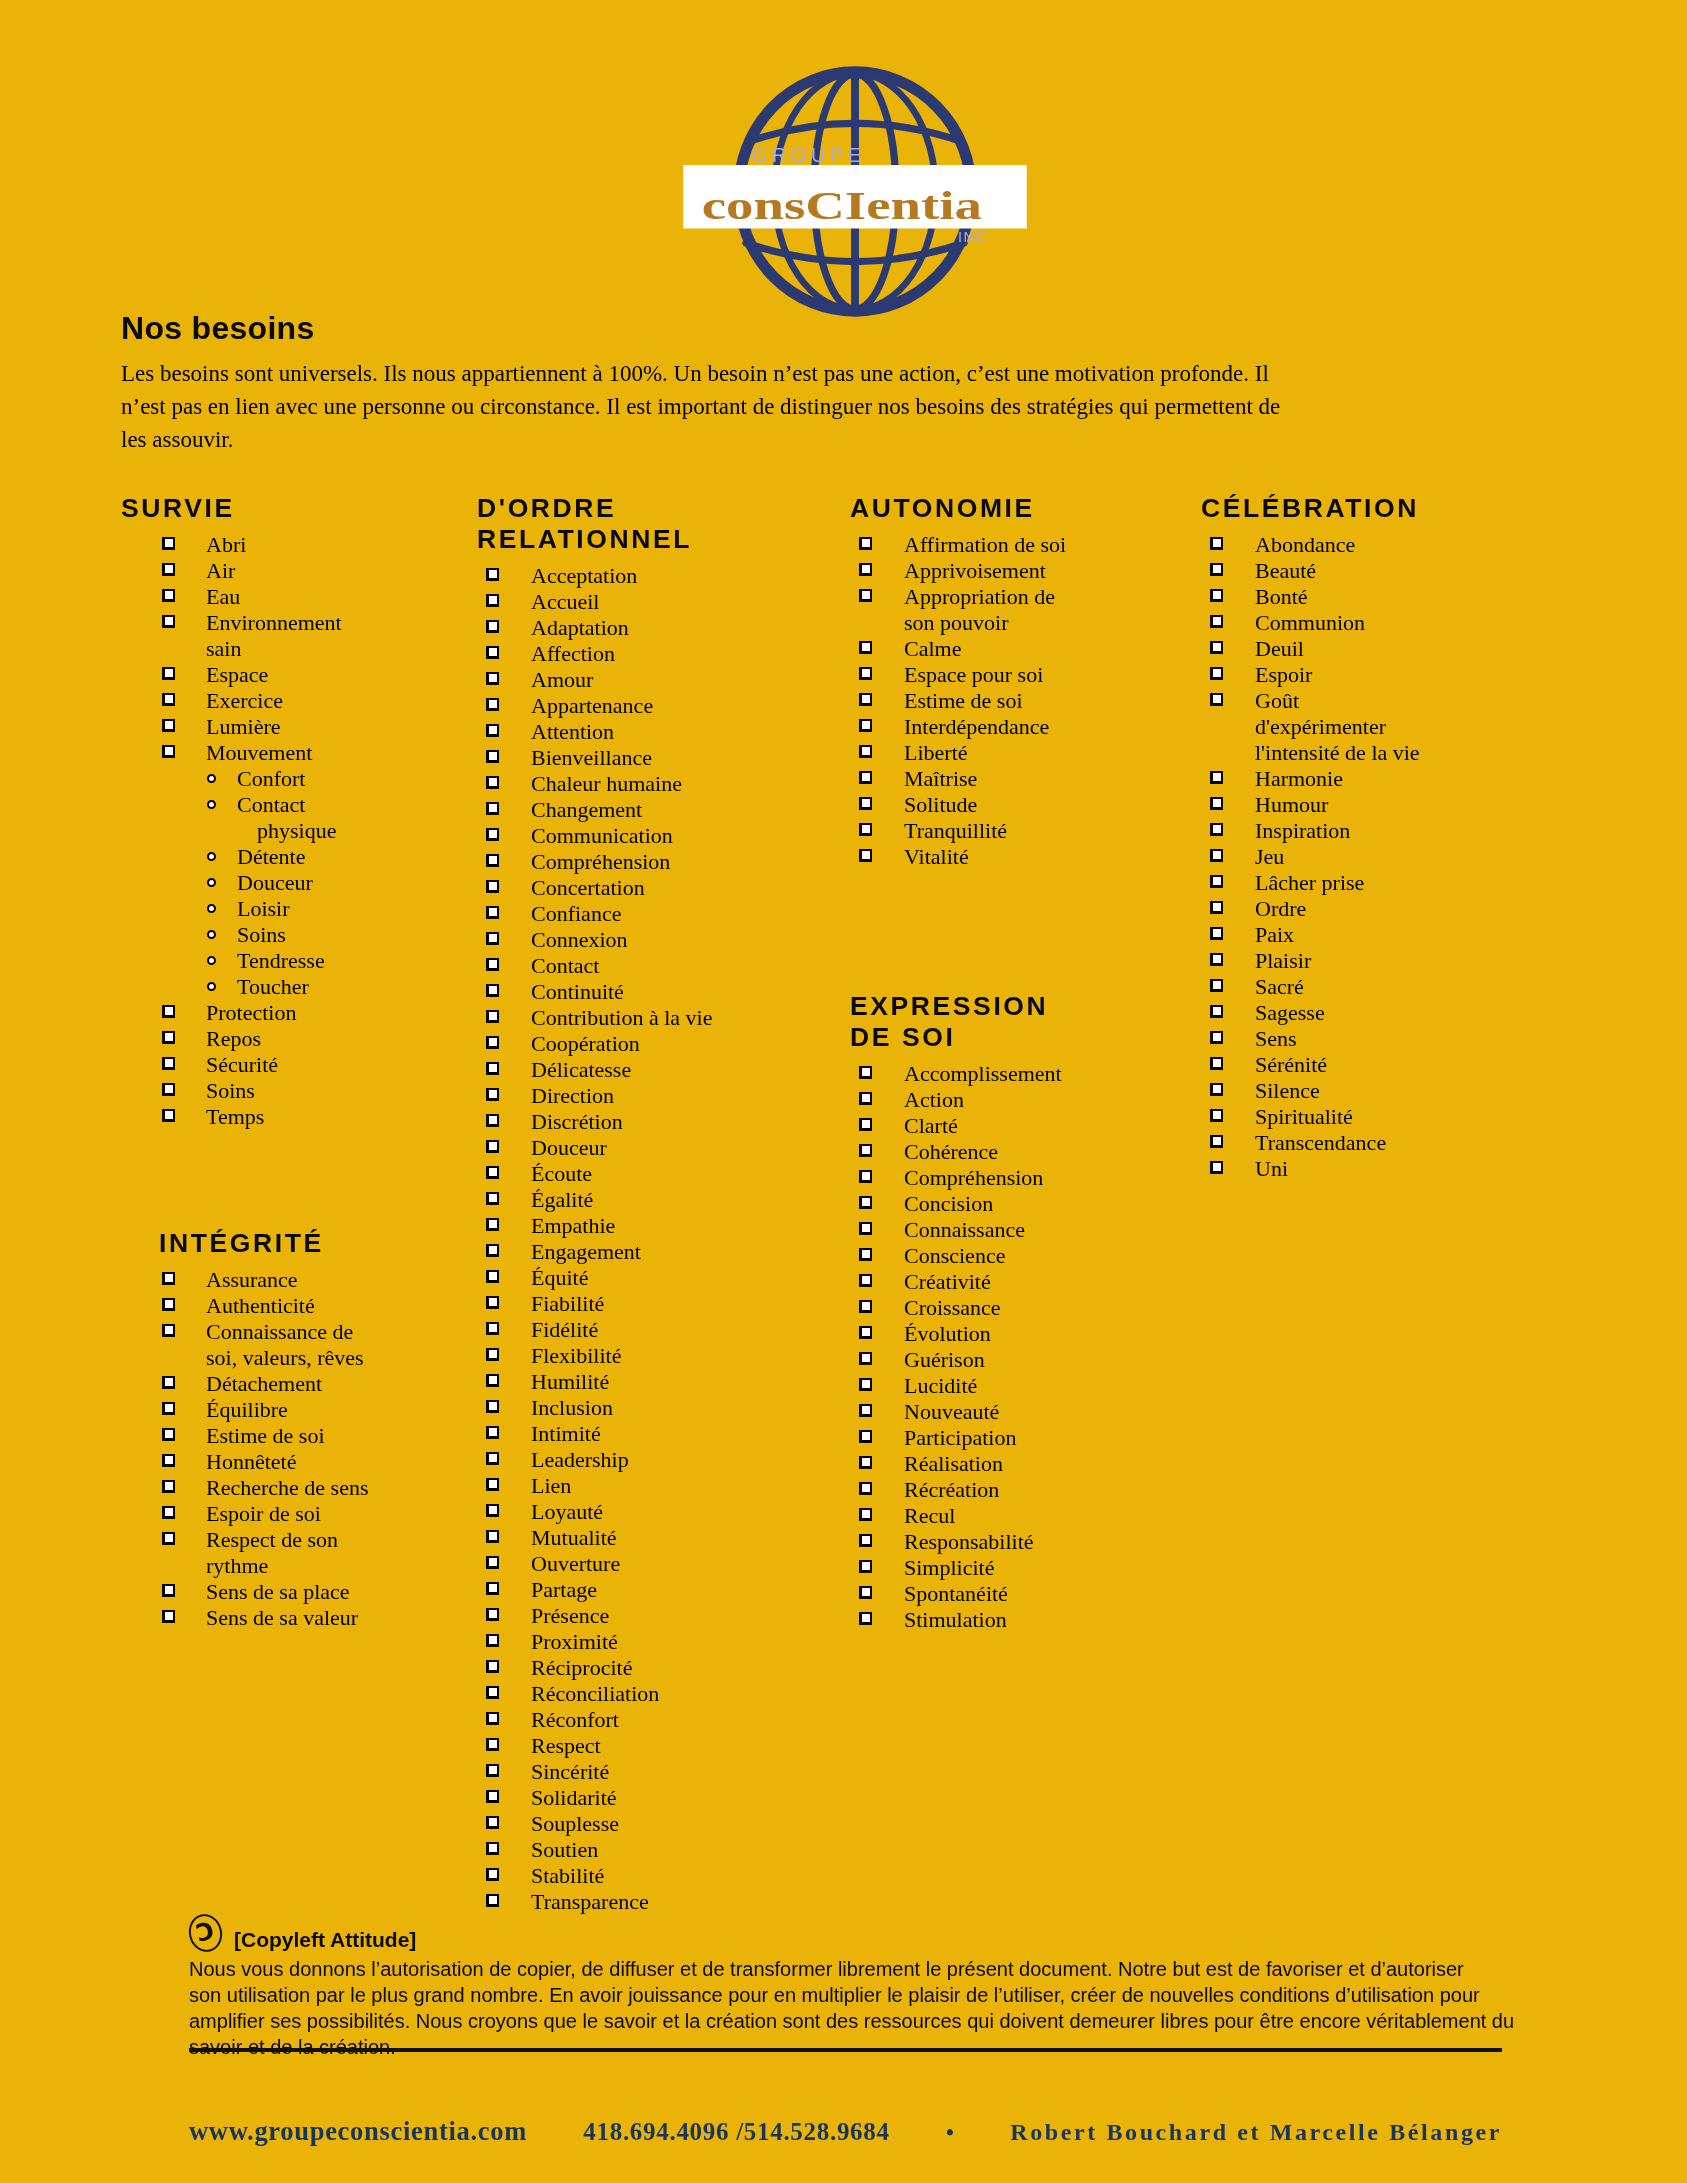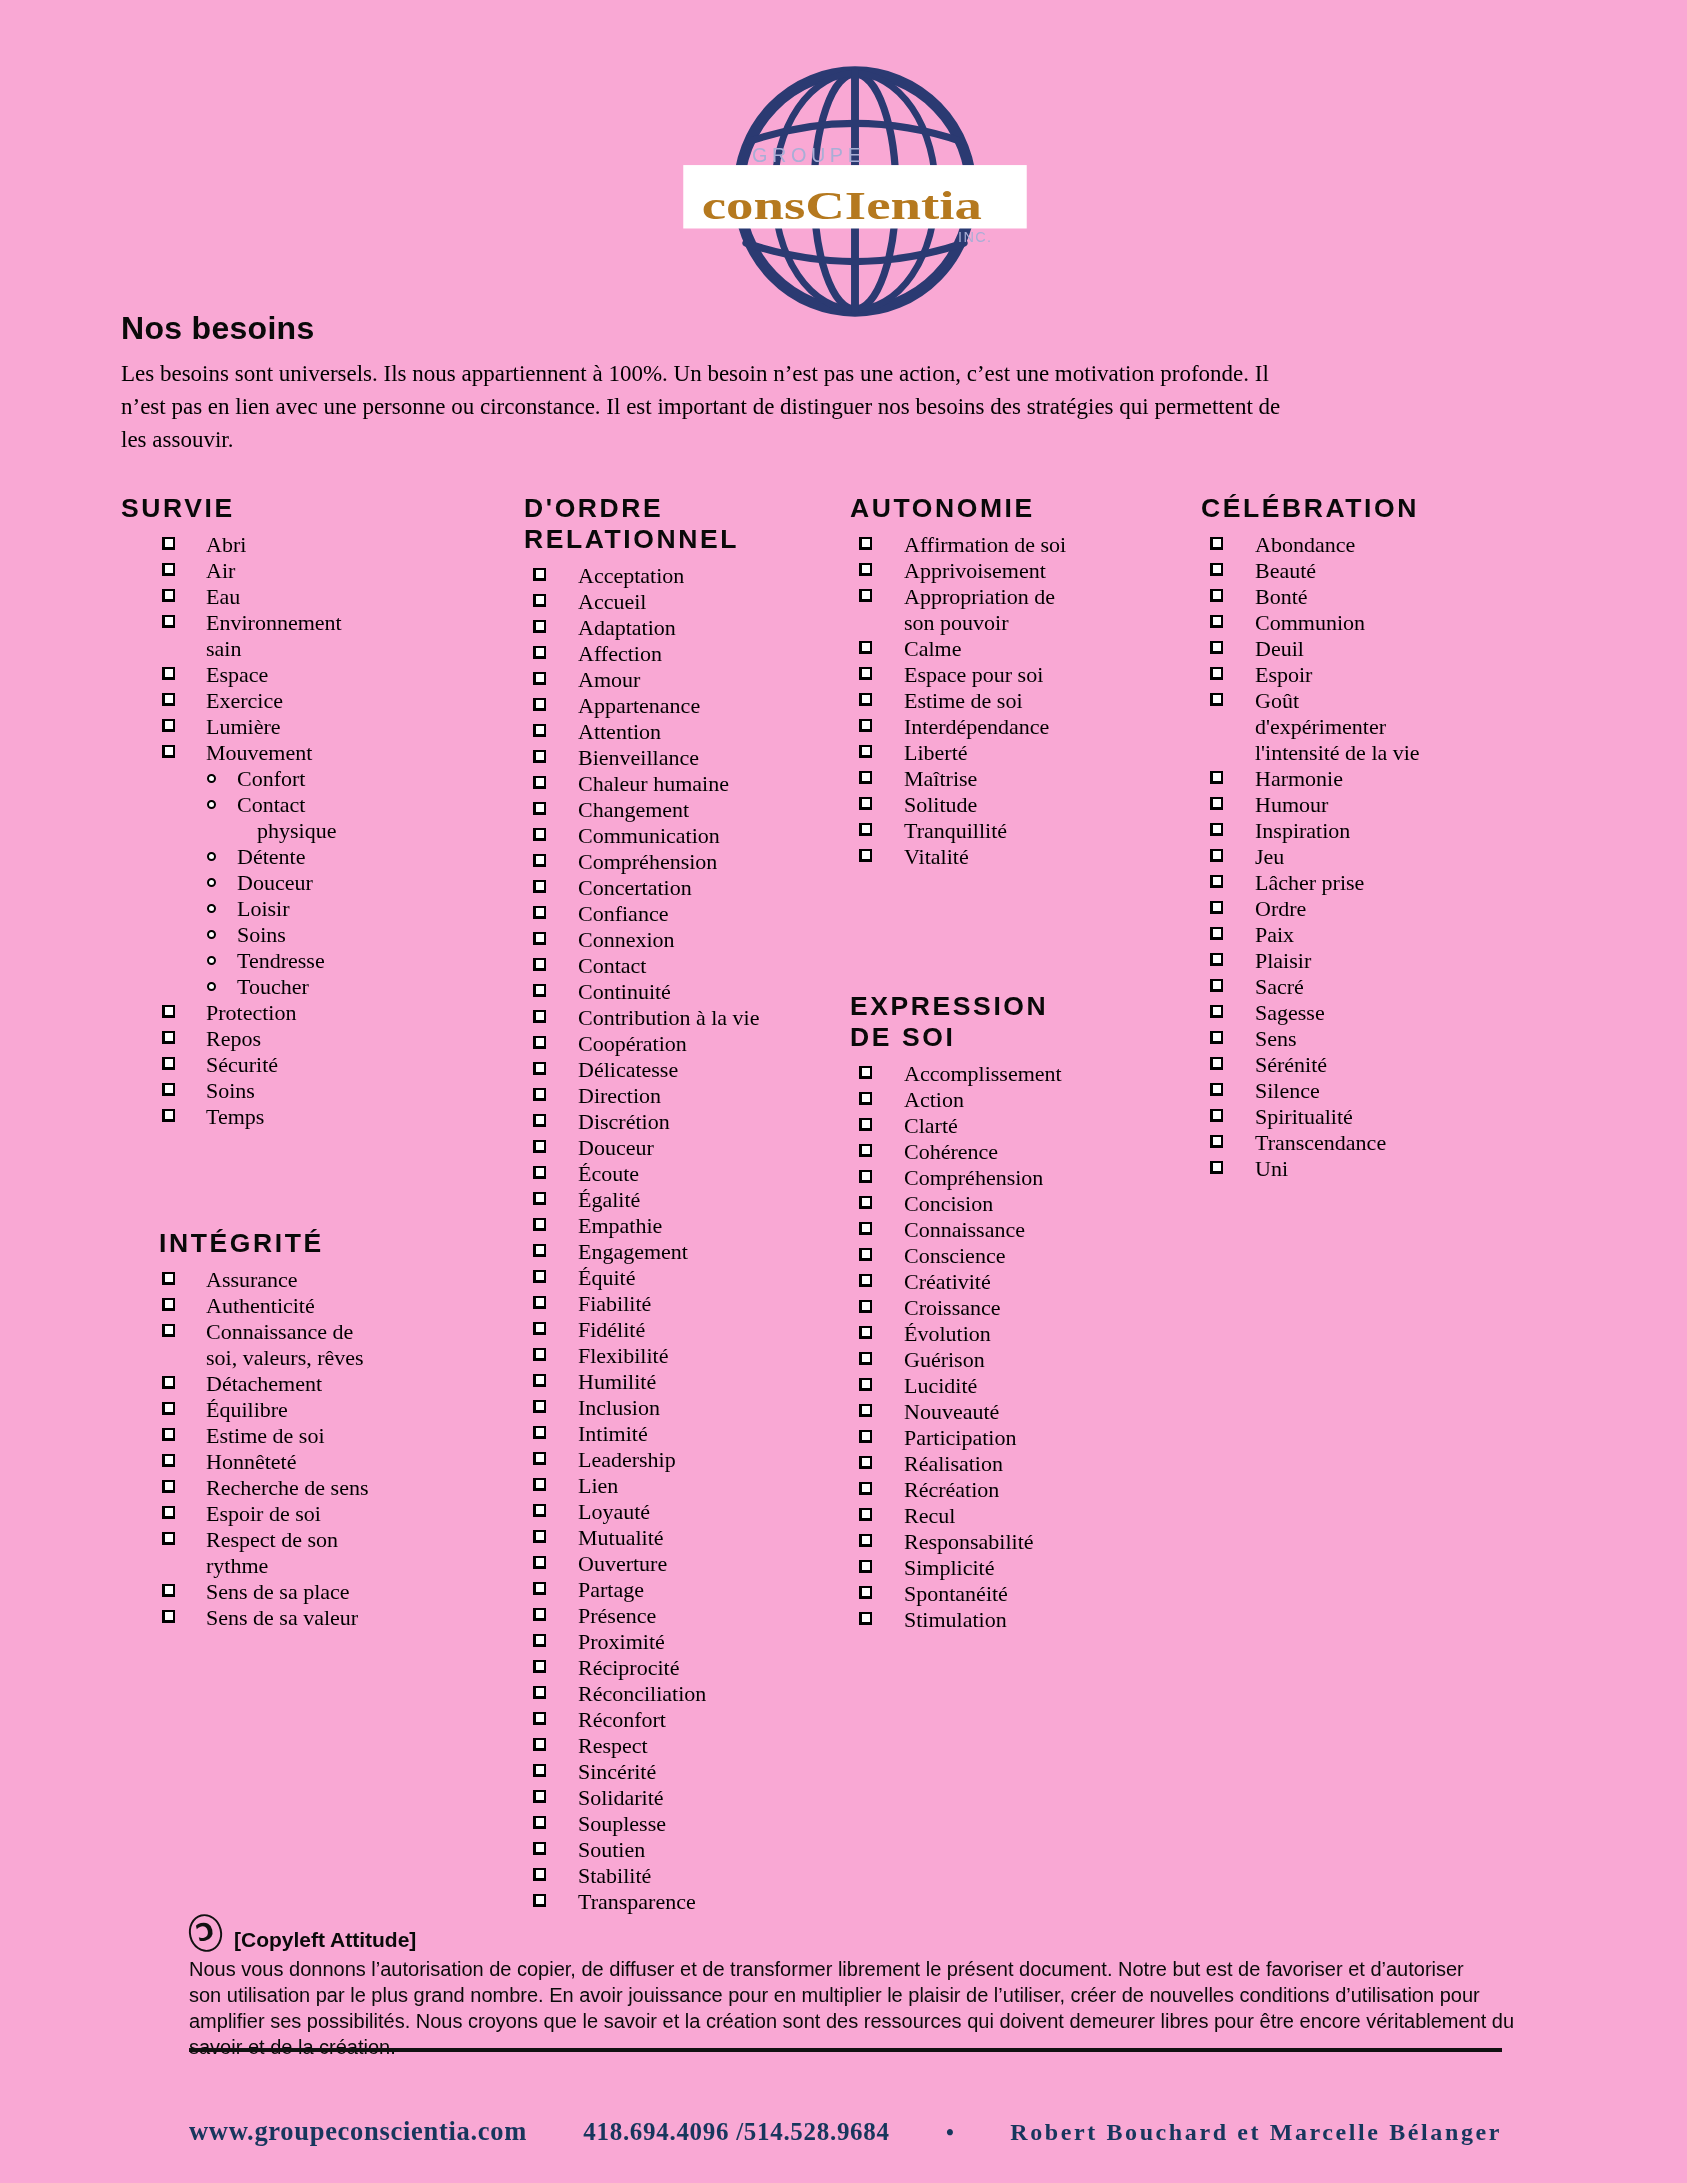--- a/index.html
+++ b/index.html
@@ -1,32 +1,32 @@
 <!DOCTYPE html>
 <html lang="fr" style="font-size:10.6px"><head>
 <meta charset="utf-8">
 <title>Nos besoins</title>
 <style>
   html,body{margin:0;padding:0;background:#ffffff;}
-  .page{position:relative;width:1687px;height:2183px;background:#f9a8d4;overflow:hidden;
+  .page{position:relative;width:1687px;height:2183px;background:#eab308;overflow:hidden;
         font-family:"Liberation Serif",serif;color:#000;}
 
   
   .logo{position:absolute;left:683px;top:66px;width:344px;height:251px;}
 
   
   .title{position:absolute;left:121px;top:310px;margin:0;
          font:700 32px/37px "Liberation Sans",sans-serif;letter-spacing:0.3px;color:#0a0a0a;}
   .intro{position:absolute;left:121px;top:357px;width:1456px;margin:0;
          font:400 23px/33px "Liberation Serif",serif;}
 
   
   .col{position:absolute;top:493px;}
   .c0{left:121px;width:374px;}
-  .c1{left:524px;width:341px;}
+  .c1{left:477px;width:341px;}
   .c2{left:850px;width:341px;}
   .c3{left:1201px;width:387px;}
 
   .colhead{margin:0 0 8px 0;font:700 26.5px/31px "Liberation Sans",sans-serif;
            letter-spacing:2.6px;color:#0a0a0a;}
   .checklist{list-style:none;margin:0;padding:0;}
   .checklist li{position:relative;padding-left:54px;
                 font:400 22px/26px "Liberation Serif",serif;}
   .c0 .checklist li{padding-left:85px;}
   .c0 .checklist li.sub{padding-left:136px;text-indent:-20px;}

